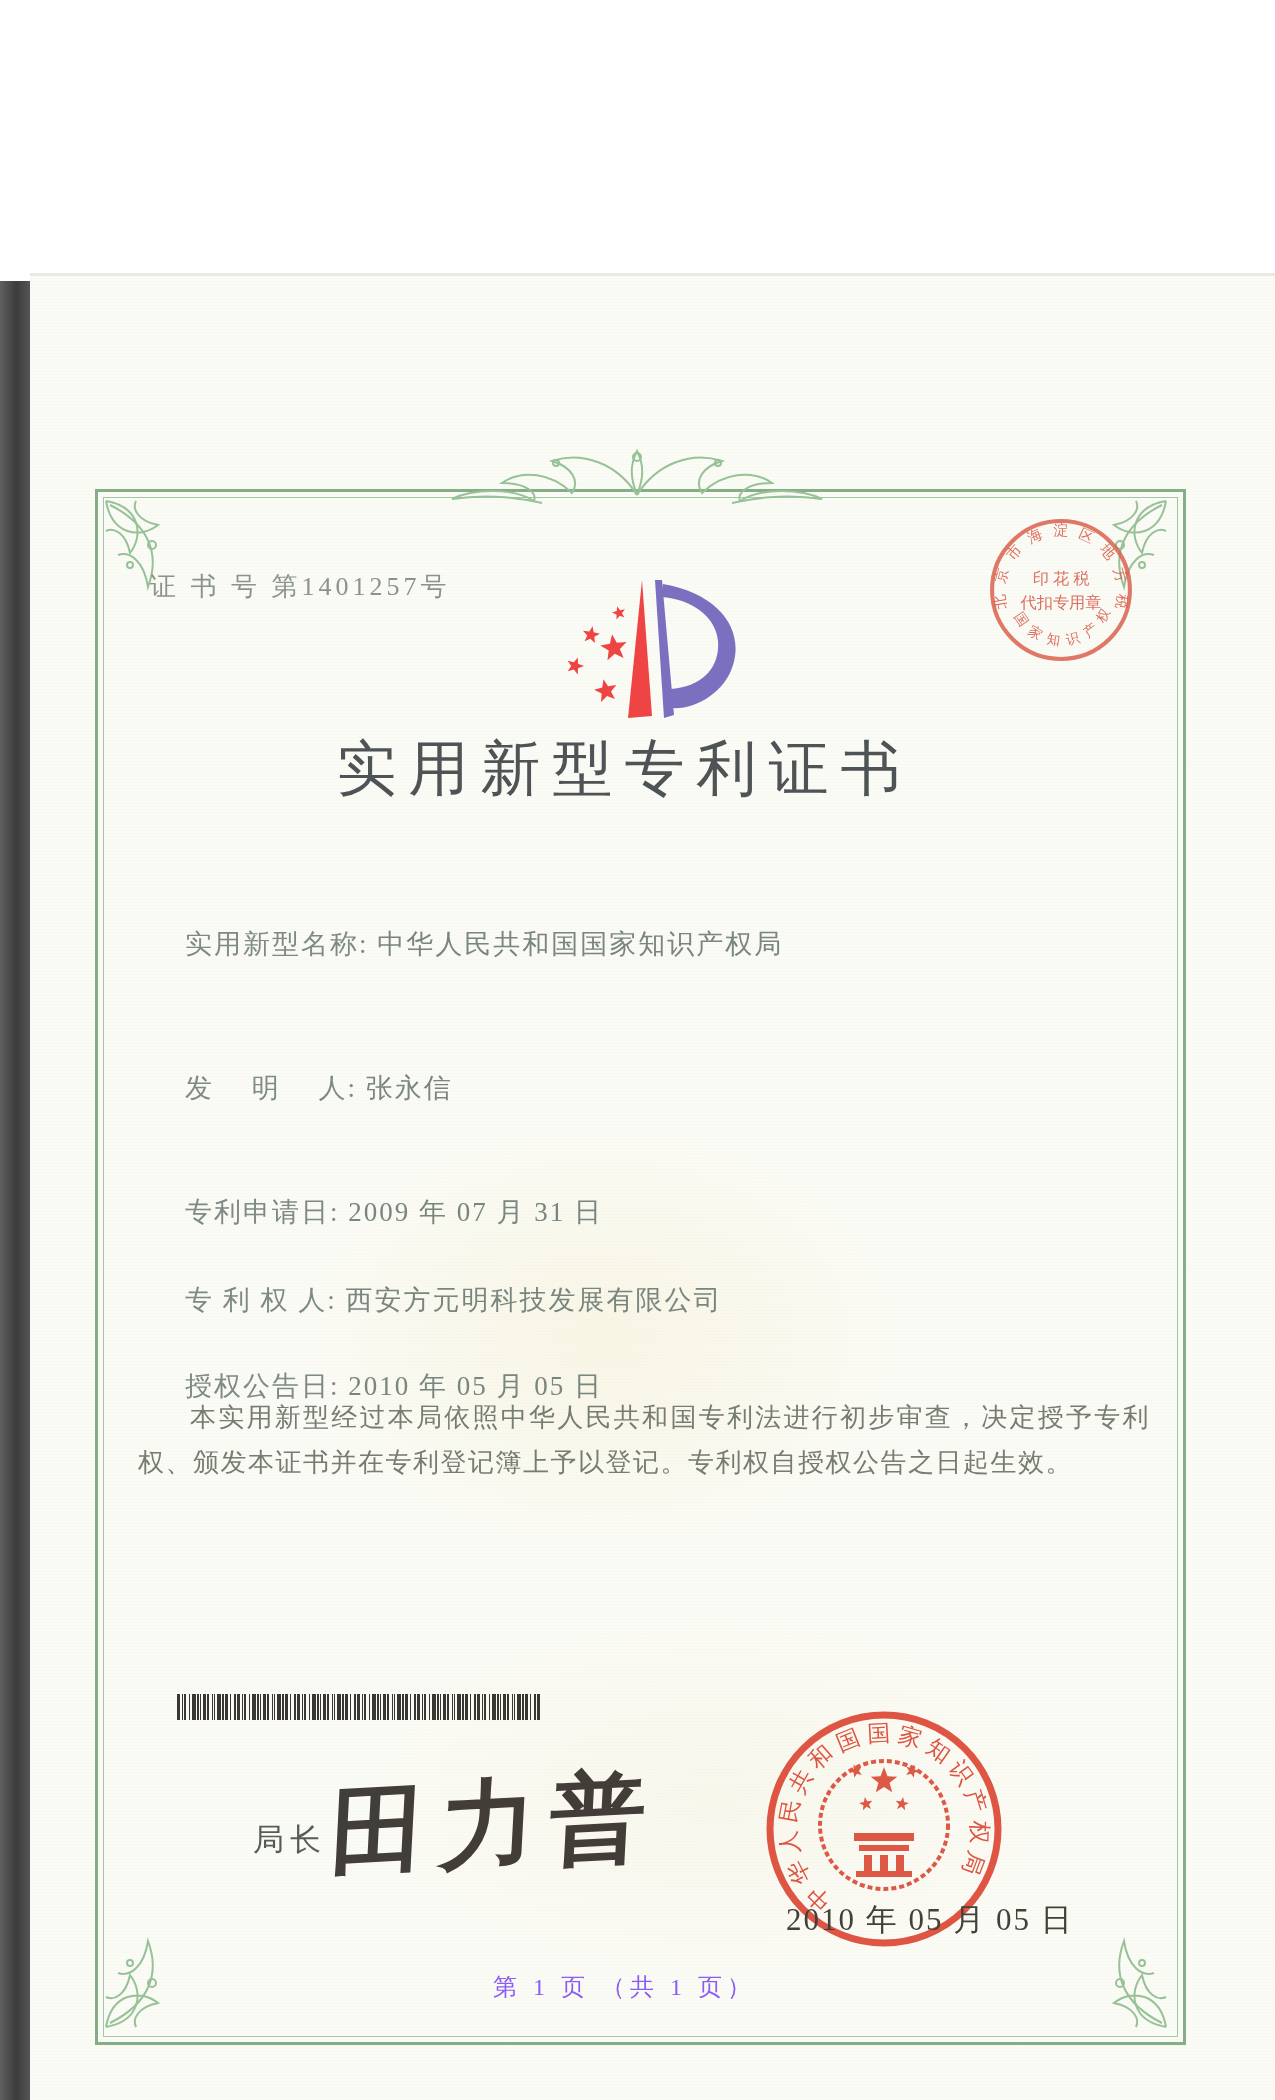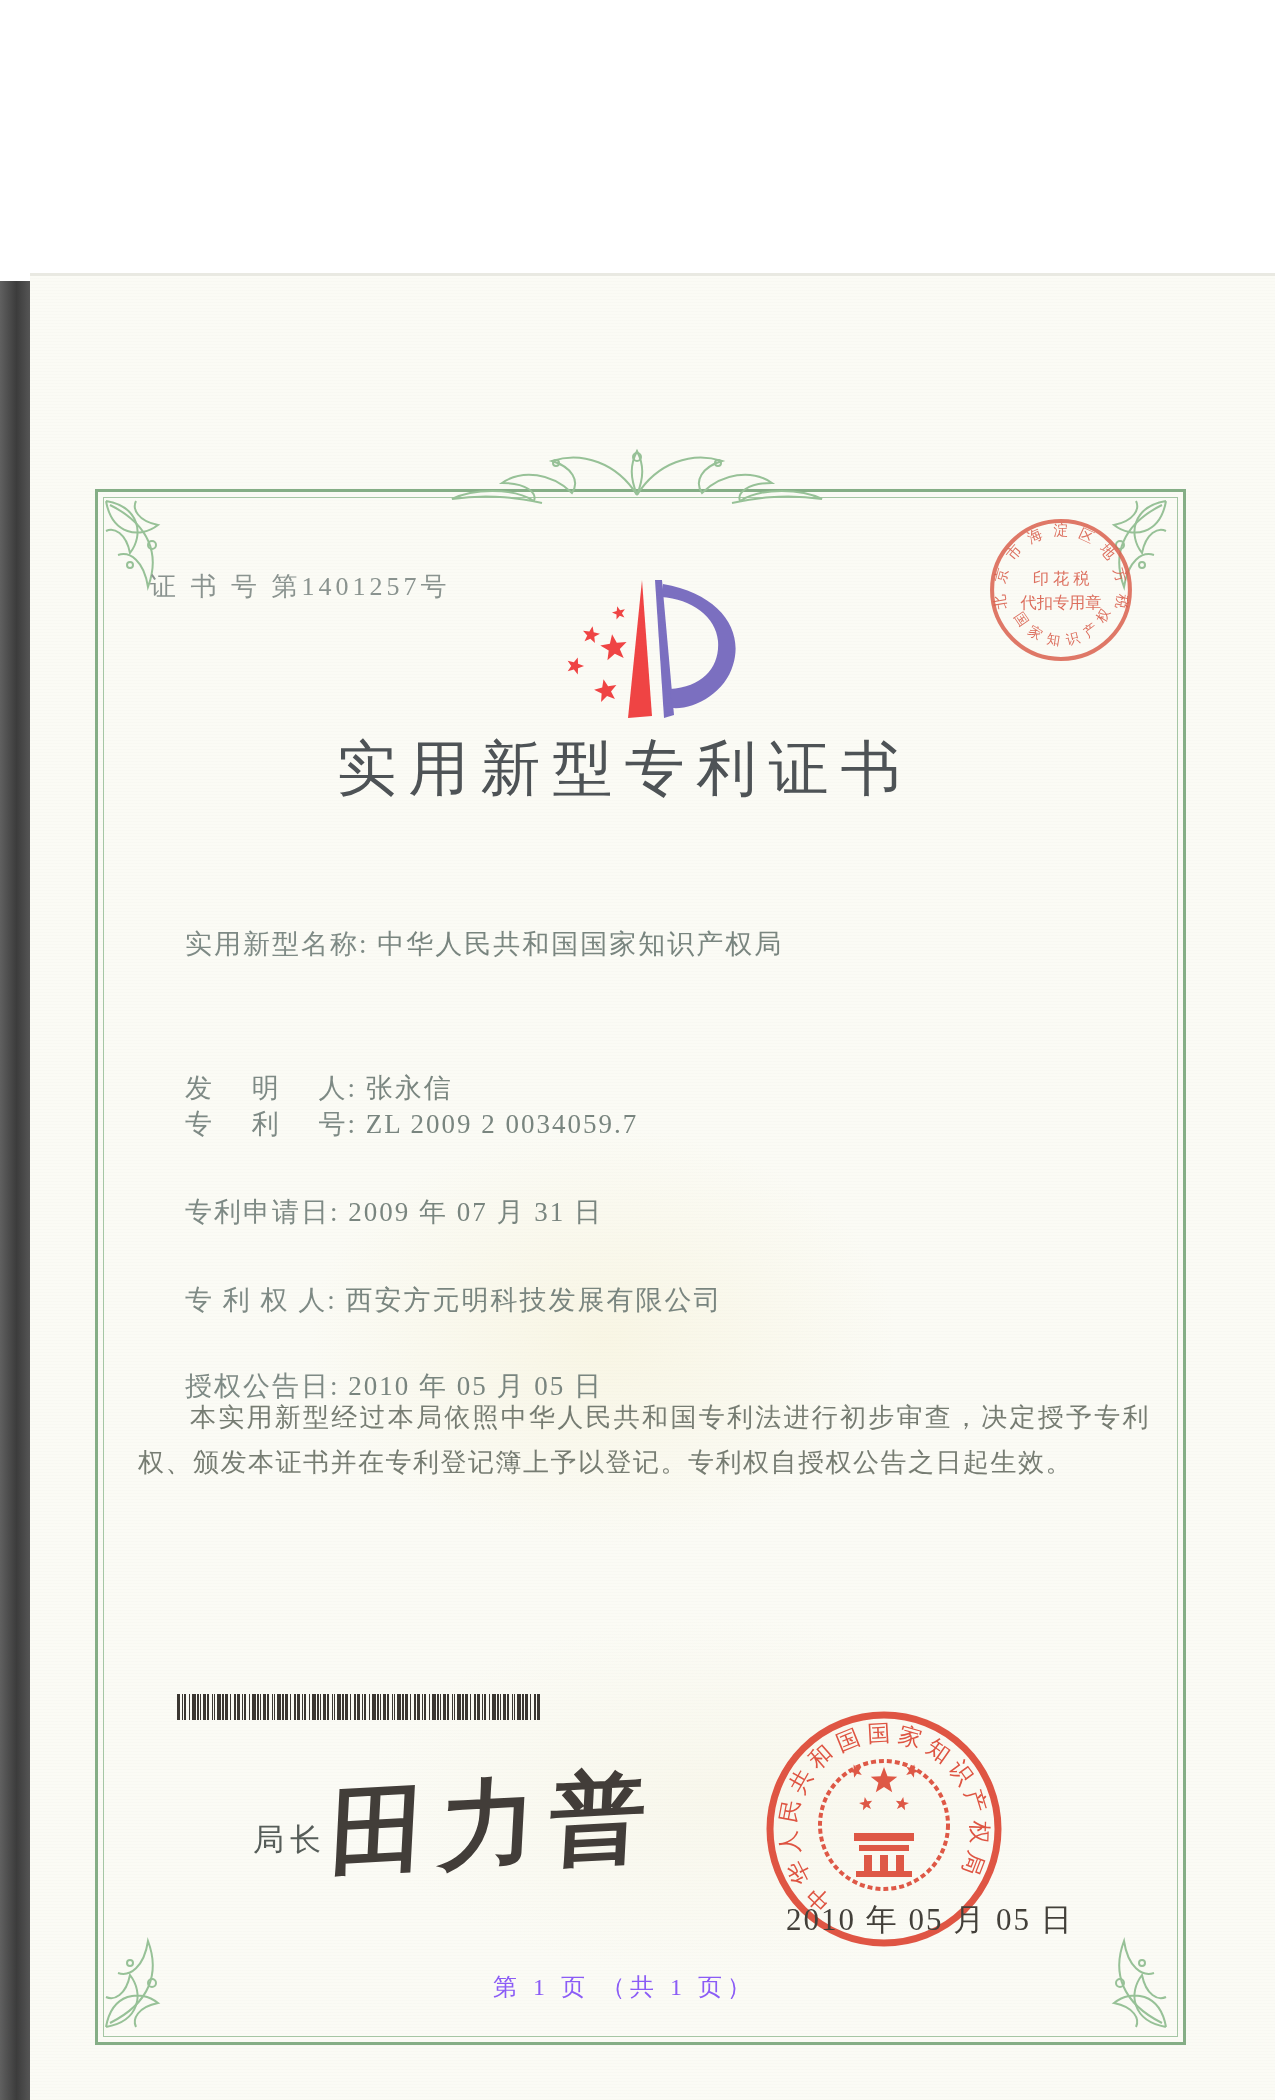--- a/index.html
+++ b/index.html
@@ -121,23 +121,20 @@
       <polygon points="64.0,111.0 67.0,118.9 75.4,119.3 68.8,124.6 71.1,132.7 64.0,128.0 56.9,132.7 59.2,124.6 52.6,119.3 61.0,118.9" fill="#ef4444" transform="rotate(-12 64 123)"></polygon>
     </svg>
 
   <div id="title" class="abs center-x">实用新型专利证书</div>
 
   <div class="abs field" style="top:872px">
     <span>实用新型名称: </span><span class="val">中华人民共和国国家知识产权局</span>
   </div>
   <div class="abs field" style="top:1016px">
     <span>发　 明　 人: </span><span class="val">张永信</span>
-  </div>
-  <div class="abs field" style="top:1052px">
-    <span>专　 利　 号: </span><span class="val">ZL 2009 2 0034059.7</span>
   </div>
   <div class="abs field" style="top:1140px">
     <span>专利申请日: </span><span class="val">2009 年 07 月 31 日</span>
   </div>
   <div class="abs field" style="top:1228px">
     <span>专 利 权 人: </span><span class="val">西安方元明科技发展有限公司</span>
   </div>
   <div class="abs field" style="top:1314px">
     <span>授权公告日: </span><span class="val">2010 年 05 月 05 日</span>
   </div>

